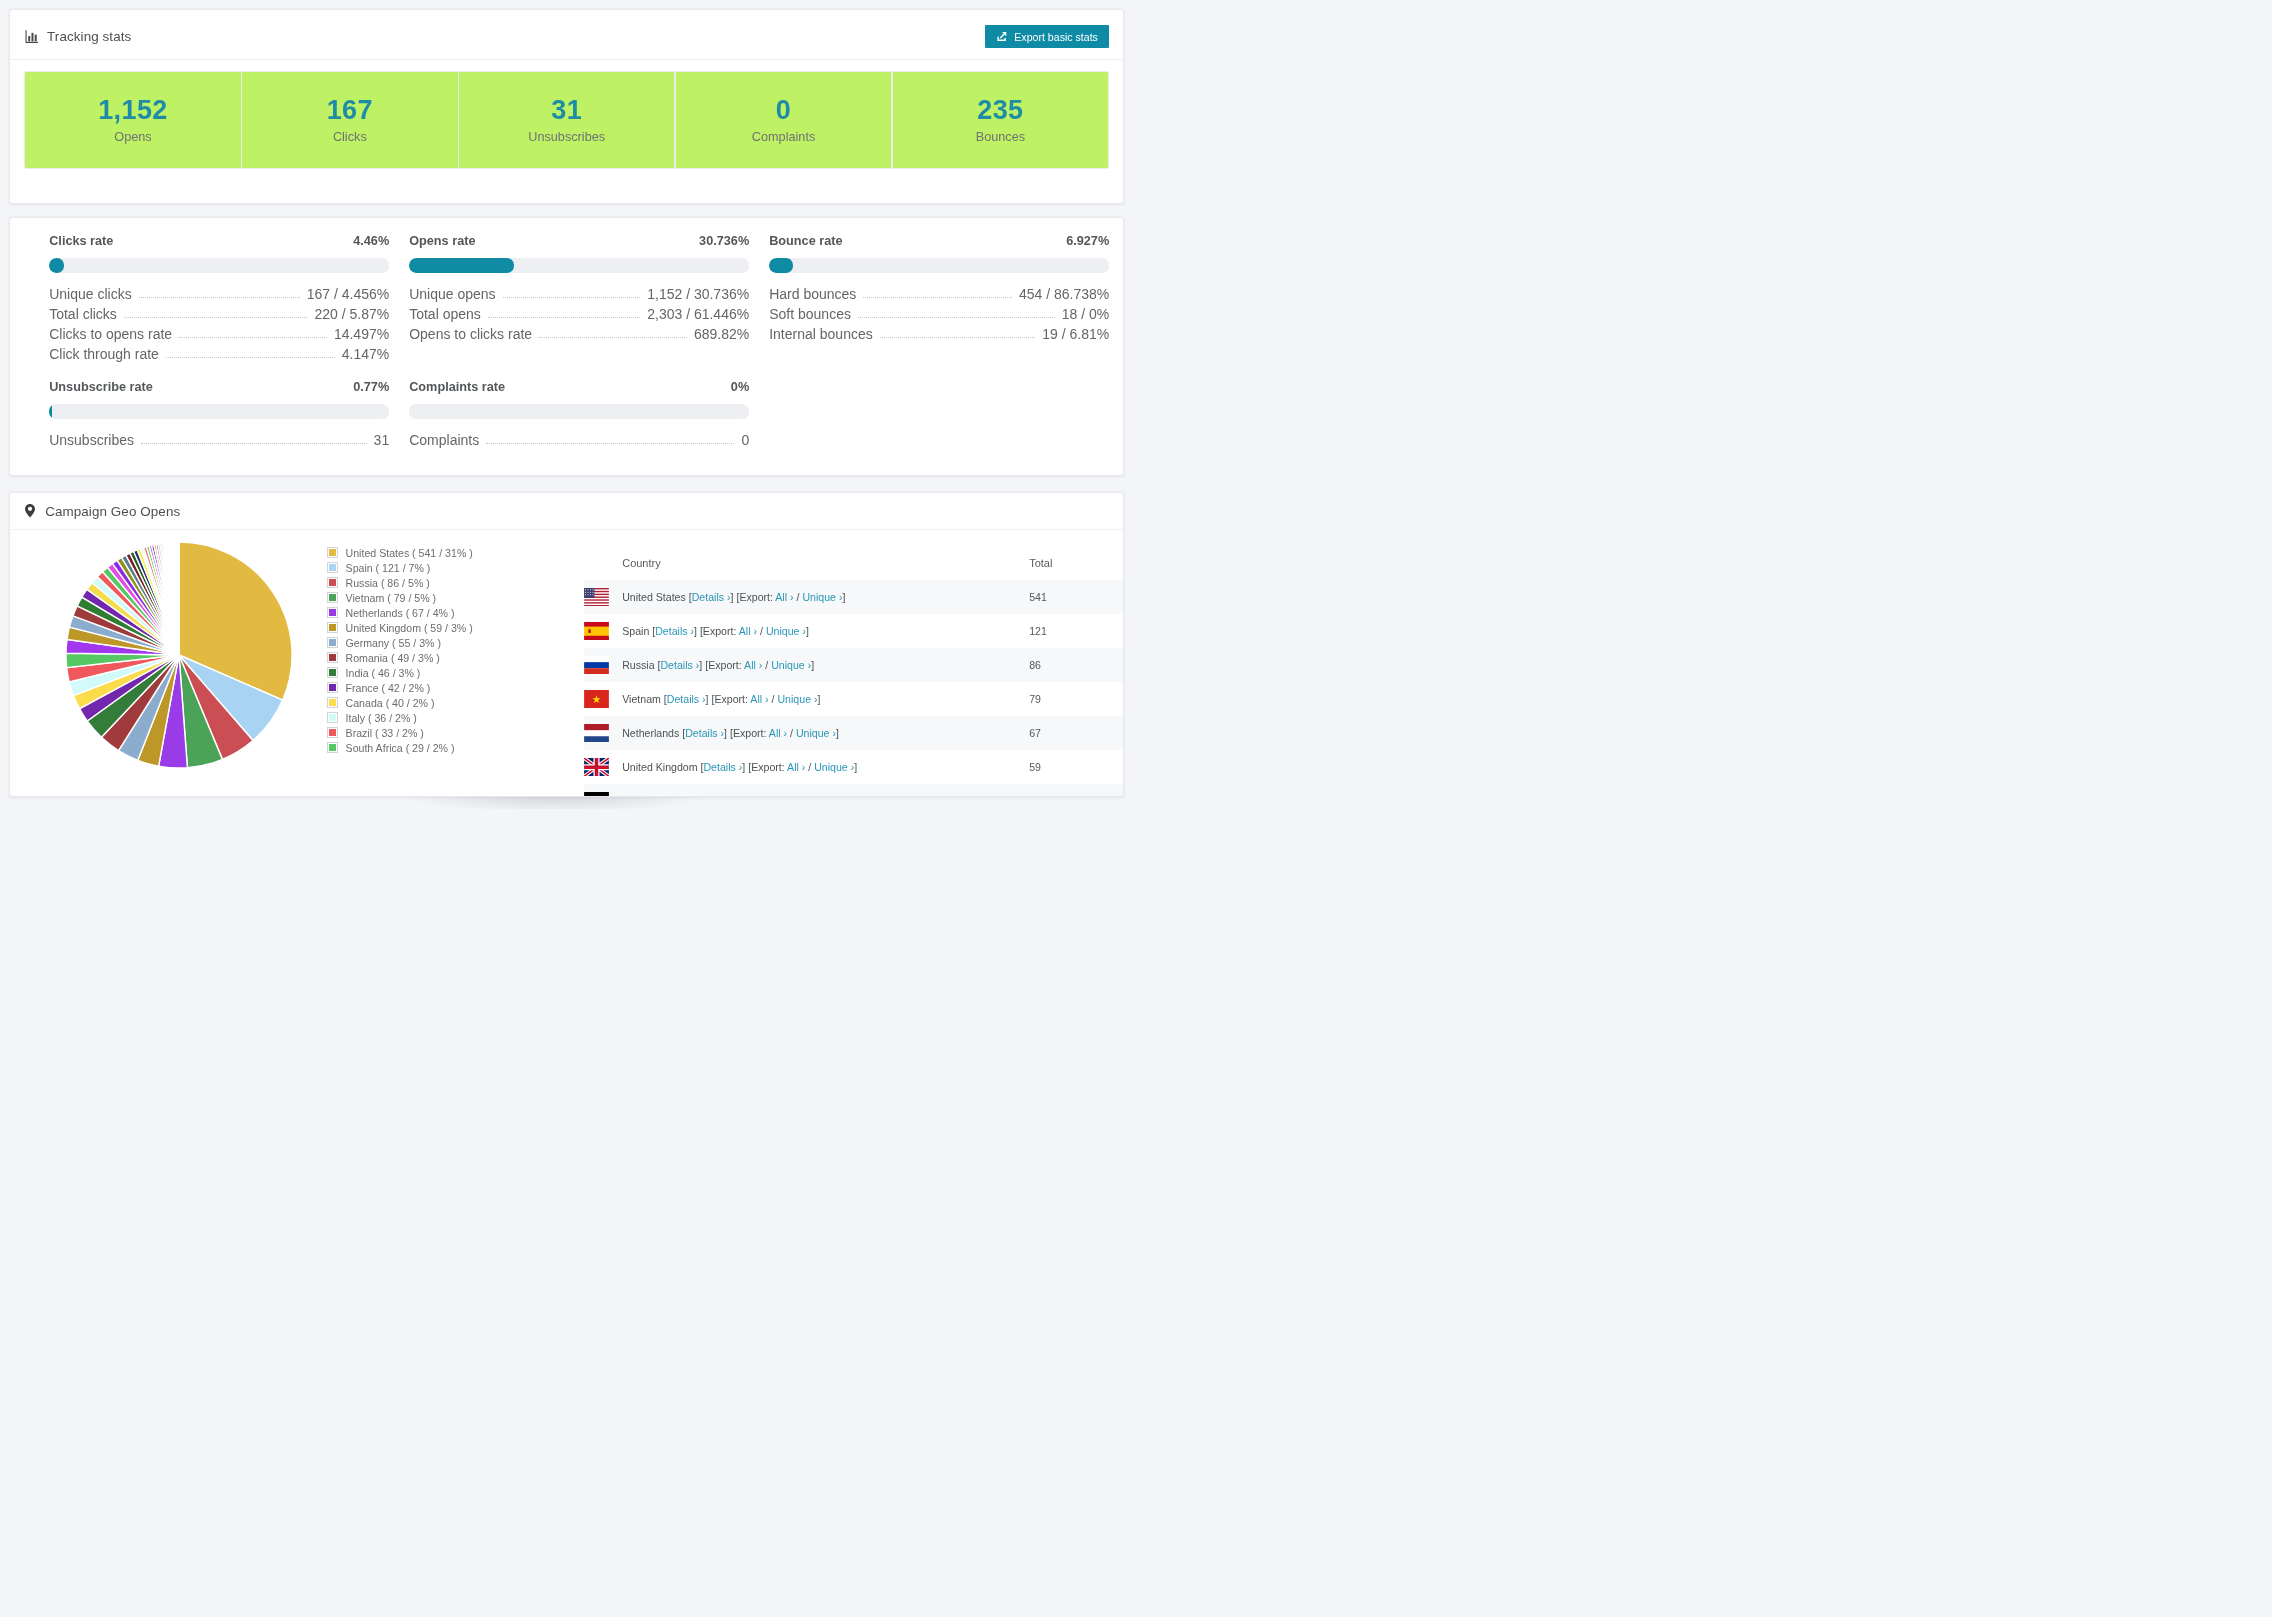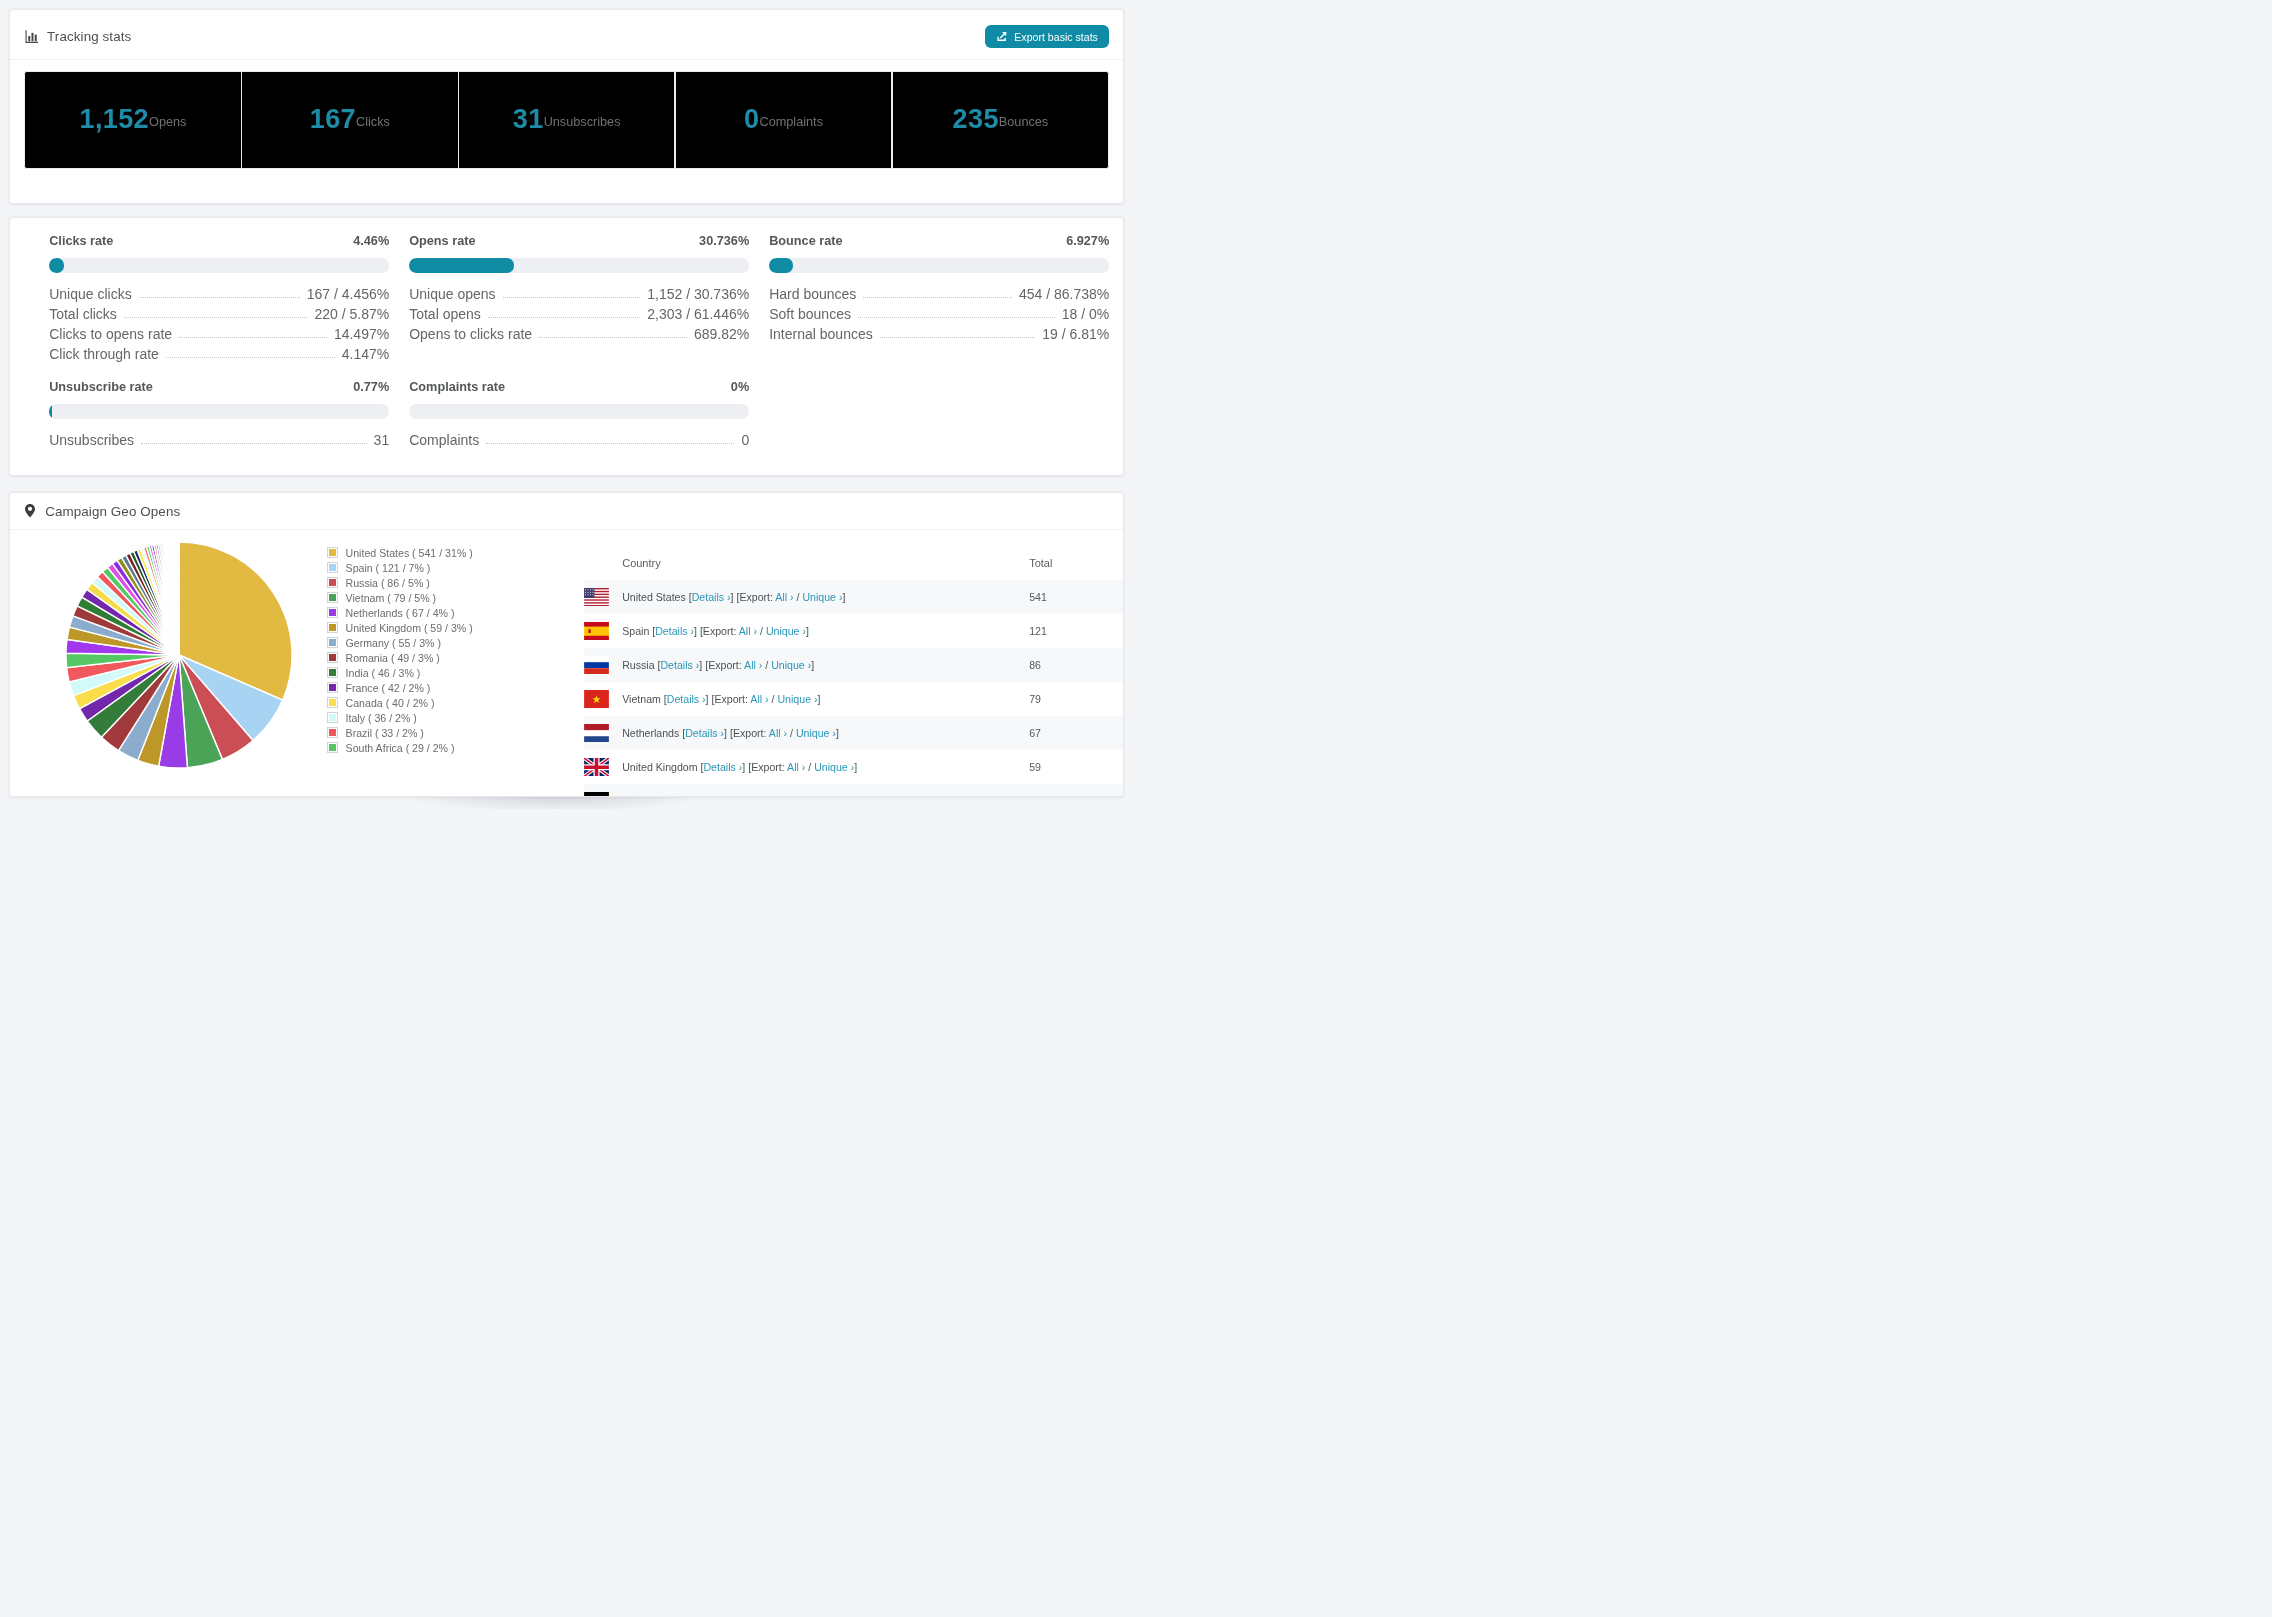--- a/index.html
+++ b/index.html
@@ -8,25 +8,25 @@
         font-family:"Liberation Sans","DejaVu Sans",sans-serif;color:#54575a;}
   .card{position:absolute;background:#fff;border:0.7px solid #e7e9ec;border-radius:3.5px;
         box-shadow:0 0.7px 2.8px rgba(70,80,95,.10);}
   
   .card1{left:9.2px;top:9.2px;width:1115px;height:195px;}
   .card-head{position:relative;height:50px;border-bottom:0.7px solid #f0f1f3;
              display:flex;align-items:center;padding:4.2px 14px 0 15px;}
   .card-head h2{font-size:13.4px;font-weight:500;color:#4c4f52;margin:0 0 0 8.5px;letter-spacing:0.1px;}
   .head-icon{display:inline-flex;width:13.4px;height:13.4px;}
   .export-btn{position:absolute;right:14px;top:15px;height:23px;padding:0 11.3px;
-              background:#0f8ba6;color:#fff;border:none;border-radius:6px;font-size:10.6px;
+              background:#0f8ba6;color:#fff;border:none;border-radius:1px;font-size:10.6px;
               font-family:inherit;display:flex;align-items:center;gap:7px;cursor:pointer;}
   .stat-boxes{position:absolute;left:14px;right:14px;top:61px;height:98px;display:flex;}
-  .stat-box{flex:1;border:0.7px solid #ececee;margin-left:-0.7px;display:flex;flex-direction:row;
-            align-items:center;justify-content:center;background:#000000;}
+  .stat-box{flex:1;border:0.7px solid #ececee;margin-left:-0.7px;display:flex;flex-direction:column;
+            align-items:center;justify-content:center;background:#bef264;}
   .stat-box:first-child{margin-left:0;border-radius:2.8px 0 0 2.8px;}
   .stat-box:last-child{border-radius:0 2.8px 2.8px 0;}
   .stat-value{font-size:27px;font-weight:700;color:#1e8ca6;line-height:1.1;letter-spacing:0.4px;}
   .stat-label{font-size:12.7px;color:#6f7275;margin-top:4.2px;}
   
   .card2{left:9.2px;top:217px;width:1115px;height:259px;}
   .rates-grid{position:absolute;left:14px;right:14px;top:15.5px;
               display:grid;grid-template-columns:repeat(3,1fr);column-gap:20px;row-gap:17px;margin-left:25px;}
   .rate-head{display:flex;justify-content:space-between;align-items:baseline;height:15.5px;}
   .rate-title{font-size:12.7px;font-weight:700;color:#54575a;}

